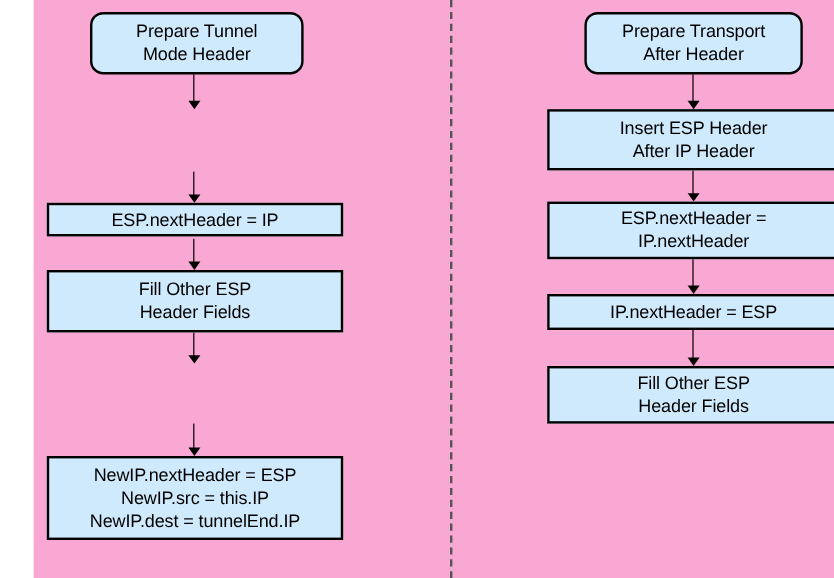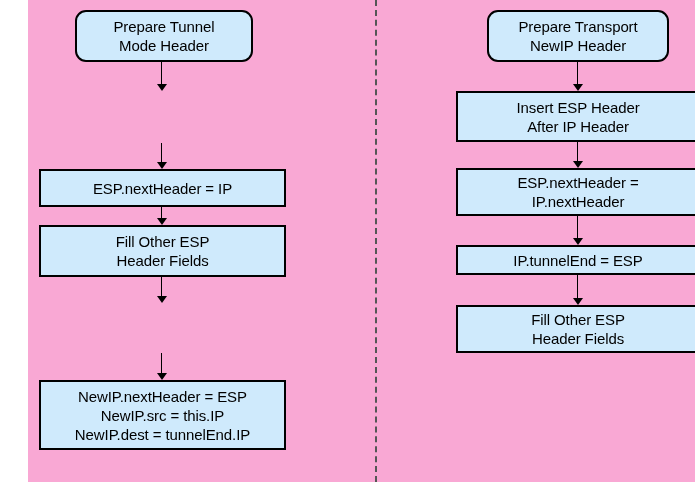--- a/index.html
+++ b/index.html
@@ -84,21 +84,21 @@
       <div class="connector" style="left: 128px; top: 277px; height: 26px;">
         <div class="stem" style="height: 20px; border-left-color: rgb(0, 0, 0);"></div>
         <div class="head" style="border-top-color: rgb(0, 0, 0);"></div>
       </div>
       <div class="connector" style="left: 128px; top: 353px; height: 27px;">
         <div class="stem" style="height: 21px; border-left-color: rgb(0, 0, 0);"></div>
         <div class="head" style="border-top-color: rgb(0, 0, 0);"></div>
       </div>
       <div class="node terminator" style="left: 47px; top: 10px; width: 178px; height: 52px; background: rgb(207, 234, 252); border-color: rgb(0, 0, 0);"><span>Prepare Tunnel
 Mode Header</span></div>
-      <div class="node" style="left: 11px; top: 169px; width: 247px; height: 38px; background: rgb(207, 234, 252); border-color: rgb(0, 0, 0);"><span>ESP.nextHeader = IP</span></div>
+      <div class="node" style="left: 11px; top: 169px; width: 247px; height: 28px; background: rgb(207, 234, 252); border-color: rgb(0, 0, 0);"><span>ESP.nextHeader = IP</span></div>
       <div class="node" style="left: 11px; top: 225px; width: 247px; height: 52px; background: rgb(207, 234, 252); border-color: rgb(0, 0, 0);"><span>Fill Other ESP
 Header Fields</span></div>
       <div class="node" style="left: 11px; top: 380px; width: 247px; height: 70px; background: rgb(207, 234, 252); border-color: rgb(0, 0, 0);"><span>NewIP.nextHeader = ESP
 NewIP.src = this.IP
 NewIP.dest = tunnelEnd.IP</span></div>
     </div>
     <div style="position: absolute; left: 0px; top: 0px; width: 100%; height: 100%;">
       <div class="connector" style="left: 544px; top: 62px; height: 29px;">
         <div class="stem" style="height: 23px; border-left-color: rgb(0, 0, 0);"></div>
         <div class="head" style="border-top-color: rgb(0, 0, 0);"></div>
@@ -109,22 +109,22 @@
       </div>
       <div class="connector" style="left: 544px; top: 216px; height: 29px;">
         <div class="stem" style="height: 23px; border-left-color: rgb(0, 0, 0);"></div>
         <div class="head" style="border-top-color: rgb(0, 0, 0);"></div>
       </div>
       <div class="connector" style="left: 544px; top: 275px; height: 30px;">
         <div class="stem" style="height: 24px; border-left-color: rgb(0, 0, 0);"></div>
         <div class="head" style="border-top-color: rgb(0, 0, 0);"></div>
       </div>
       <div class="node terminator" style="left: 459px; top: 10px; width: 182px; height: 52px; background: rgb(207, 234, 252); border-color: rgb(0, 0, 0);"><span>Prepare Transport
-NewIP Header</span></div>
+After Header</span></div>
       <div class="node" style="left: 428px; top: 91px; width: 244px; height: 51px; background: rgb(207, 234, 252); border-color: rgb(0, 0, 0); align-items: center;"><span>Insert ESP Header
 After IP Header</span></div>
       <div class="node" style="left: 428px; top: 168px; width: 244px; height: 48px; background: rgb(207, 234, 252); border-color: rgb(0, 0, 0);"><span>ESP.nextHeader =
 IP.nextHeader</span></div>
-      <div class="node" style="left: 428px; top: 245px; width: 244px; height: 30px; background: rgb(207, 234, 252); border-color: rgb(0, 0, 0);"><span>IP.tunnelEnd = ESP</span></div>
+      <div class="node" style="left: 428px; top: 245px; width: 244px; height: 30px; background: rgb(207, 234, 252); border-color: rgb(0, 0, 0);"><span>IP.nextHeader = ESP</span></div>
       <div class="node" style="left: 428px; top: 305px; width: 244px; height: 48px; background: rgb(207, 234, 252); border-color: rgb(0, 0, 0);"><span>Fill Other ESP
 Header Fields</span></div>
     </div>
   </div>
 
 </body></html>

